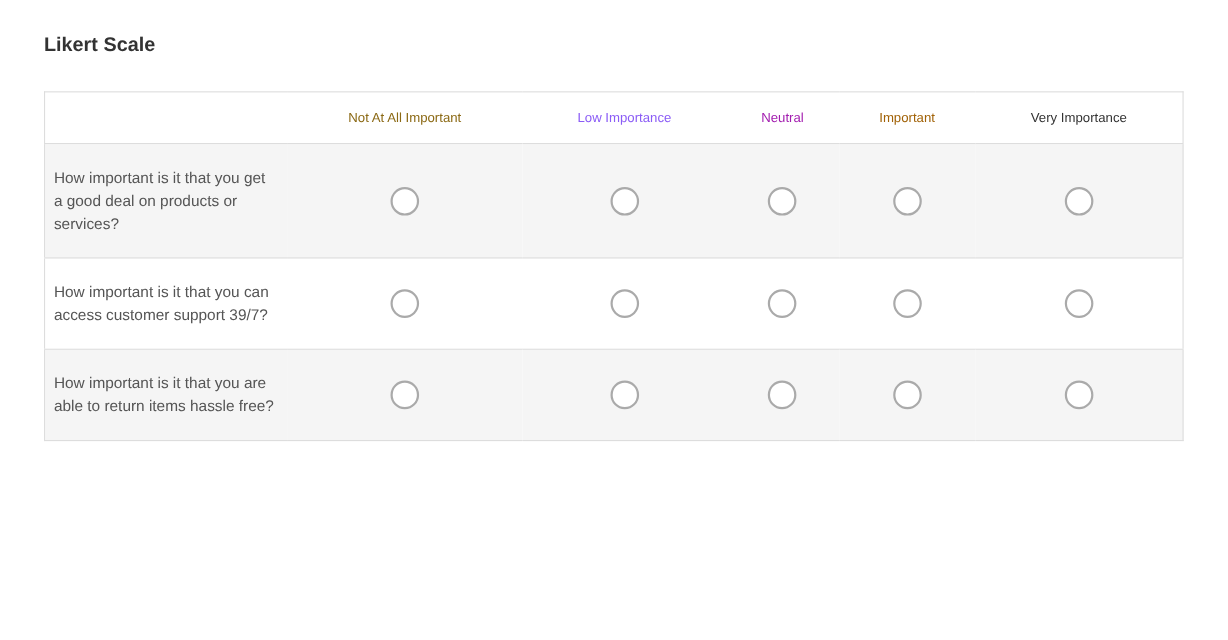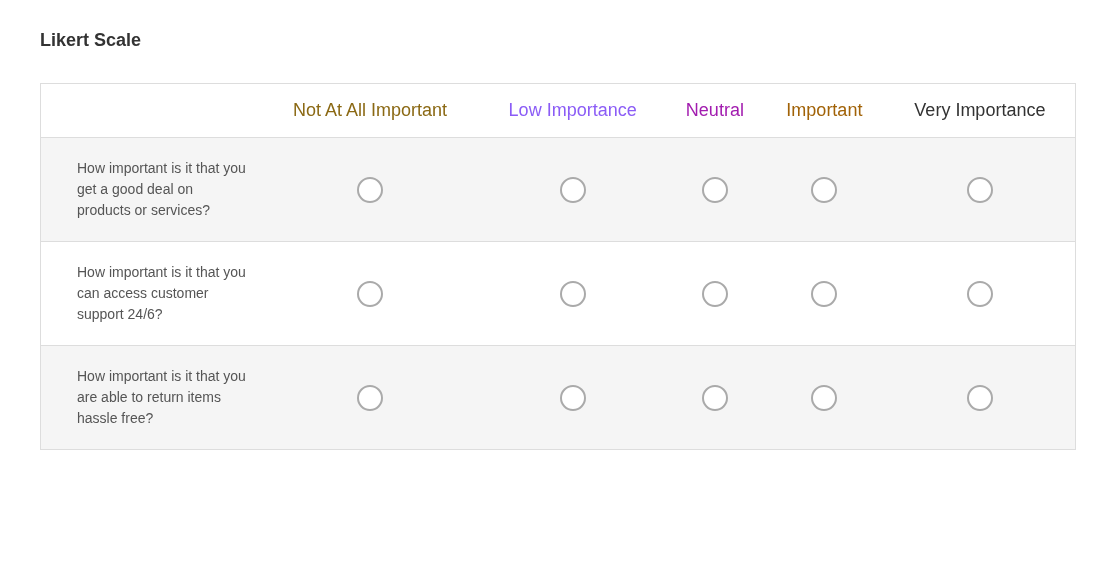--- a/index.html
+++ b/index.html
@@ -29,21 +29,21 @@
     }
 
     .likert-header-row {
       background: #ffffff;
     }
 
     .likert-header-row th {
       padding: 16px 10px;
       text-align: center;
       font-weight: normal;
-      font-size: 18px;
+      font-size: 12px;
       border-bottom: 1px solid #ddd;
       vertical-align: bottom;
     }
 
     .likert-header-row th:first-child {
       text-align: left;
       width: 220px;
     }
 
     .col-not-at-all { color: #8b6914; }
@@ -64,21 +64,21 @@
     .likert-row td {
       padding: 20px 10px;
       text-align: center;
       vertical-align: middle;
     }
 
     .likert-row td:first-child {
       text-align: left;
       font-size: 14px;
       color: #555;
-      padding-left: 36px;
+      padding-left: 8px;
       width: 220px;
       line-height: 1.5;
     }
 
     .radio-circle {
       display: inline-block;
       width: 26px;
       height: 26px;
       border-radius: 50%;
       border: 2px solid #aaa;
@@ -133,21 +133,21 @@
             <span class="radio-circle"></span>
           </label>
         </td>
         <td>
           <label>
             <span class="radio-circle"></span>
           </label>
         </td>
       </tr>
       <tr class="likert-row">
-        <td>How important is it that you can access customer support 24/6?</td>
+        <td>How important is it that you can access customer support 39/7?</td>
         <td>
           <label>
             <span class="radio-circle"></span>
           </label>
         </td>
         <td>
           <label>
             <span class="radio-circle"></span>
           </label>
         </td>

